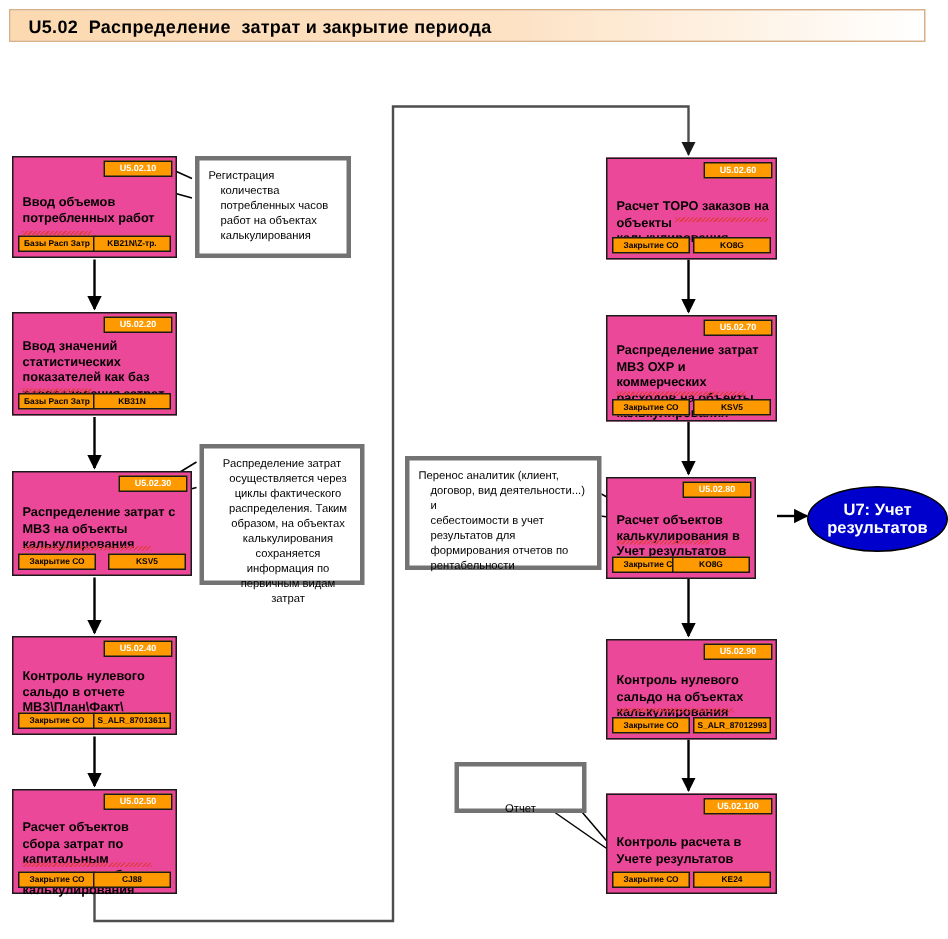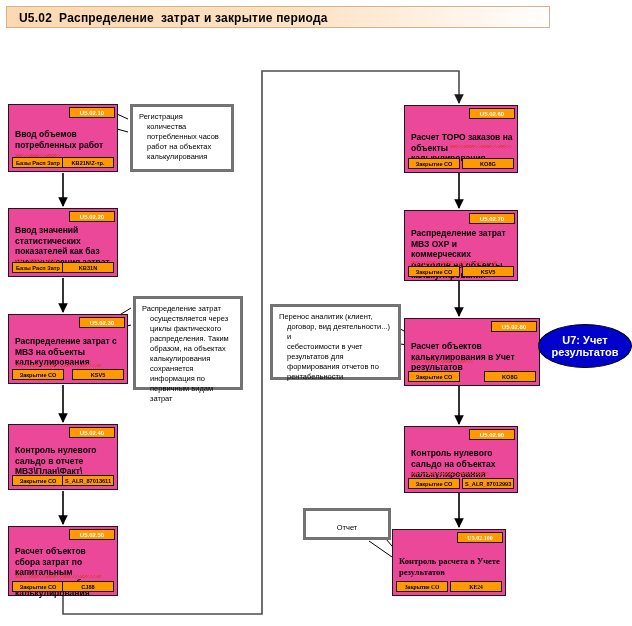--- a/index.html
+++ b/index.html
@@ -7,21 +7,21 @@
     width:632px;height:626px;
     background:#ffffff;
     font-family:"Liberation Sans", sans-serif;
     overflow:hidden;
     position:relative;
   }
   #canvas{position:absolute;left:0;top:0;width:632px;height:626px;}
 
   
   .title-bar{
-    position:absolute;left:6px;top:6px;width:544px;height:22px;
+    position:absolute;left:6px;top:6px;width:611px;height:22px;
     background:linear-gradient(to right,#fcd9b0 0%,#fde2c4 55%,#ffffff 100%);
     border:1px solid #d8b089;
     box-sizing:border-box;
     text-align:center;
   }
   .title-text{
     position:absolute;left:12px;top:4px;
     font-size:12px;font-weight:bold;color:#000;letter-spacing:.2px;
     white-space:pre;
   }
@@ -184,73 +184,73 @@
   </div>
 
   <div class="proc" style="left:404px;top:210px;width:114px;height:71px;">
     <div class="code">U5.02.70</div>
     <div class="body" style="top:17px;">Распределение затрат МВЗ ОХР и коммерческих расходов на объекты калькулирования</div>
     <div class="ft l">Закрытие  СО</div>
     <div class="ft r">KSV5</div>
     <div class="wavy" style="left:6px;bottom:16px;width:86px;"></div>
   </div>
 
-  <div class="proc" style="left:404px;top:318px;width:136px;height:68px;">
+  <div class="proc" style="left:404px;top:318px;width:100px;height:68px;">
     <div class="code">U5.02.80</div>
     <div class="body" style="top:22px;">Расчет объектов калькулирования в Учет результатов</div>
     <div class="ft l">Закрытие  СО</div>
     <div class="ft r">KO8G</div>
     <div class="wavy" style="left:6px;bottom:22px;width:62px;"></div>
   </div>
 
   <div class="proc" style="left:404px;top:426px;width:114px;height:67px;">
     <div class="code">U5.02.90</div>
     <div class="body" style="top:21px;">Контроль нулевого сальдо на объектах калькулирования</div>
     <div class="ft l">Закрытие  СО</div>
     <div class="ft r">S_ALR_87012993</div>
     <div class="wavy" style="left:6px;bottom:17px;width:78px;"></div>
   </div>
 
-  <div class="proc" style="left:392px;top:529px;width:114px;height:67px;font-family:Liberation Serif, serif;">
+  <div class="proc" style="left:404px;top:529px;width:114px;height:67px;">
     <div class="code">U5.02.100</div>
     <div class="body" style="top:26px;">Контроль расчета в Учете результатов</div>
     <div class="ft l">Закрытие  СО</div>
     <div class="ft r">KE24</div>
   </div>
 
   <div class="note" id="note-0" style="left:130px;top:104px;width:104px;height:68px;">
       <p>Регистрация</p>
       <p class="ind">количества</p>
       <p class="ind">потребленных часов</p>
       <p class="ind">работ на объектах</p>
       <p class="ind">калькулирования</p>
     </div>
 
-  <div class="note" id="note-1" style="left:133px;top:296px;width:110px;height:94px;">
+  <div class="note" id="note-1" style="left:133px;top:296px;width:110px;height:94px;text-align:center;">
       <p>Распределение затрат</p>
       <p class="ind">осуществляется через</p>
       <p class="ind">циклы фактического</p>
       <p class="ind">распределения. Таким</p>
       <p class="ind">образом, на объектах</p>
       <p class="ind">калькулирования</p>
       <p class="ind">сохраняется</p>
       <p class="ind">информация по</p>
       <p class="ind">первичным видам затрат</p>
     </div>
 
   <div class="note" id="note-2" style="left:270px;top:304px;width:131px;height:76px;">
       <p>Перенос  аналитик (клиент,</p>
       <p class="ind">договор, вид деятельности...) и</p>
       <p class="ind">себестоимости в  учет</p>
       <p class="ind">результатов для</p>
       <p class="ind">формирования отчетов по</p>
       <p class="ind">рентабельности</p>
     </div>
 
-  <div class="note center" id="note-3" style="left:303px;top:508px;width:88px;height:32px;padding-top:12px;">
+  <div class="note center" id="note-3" style="left:303px;top:508px;width:88px;height:32px;padding-top:23px;">
       <p>Отчет</p>
     </div>
 
   <div class="ellipse" style="left:538px;top:324px;width:92px;height:42px;">
     <span>U7: Учет результатов</span>
   </div>
 
 </div>
 
 </body></html>

